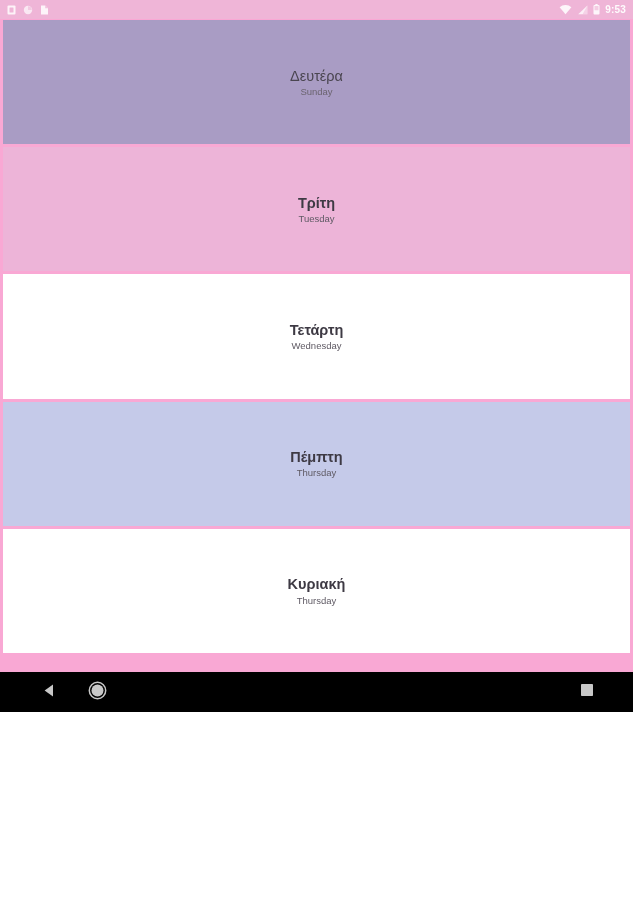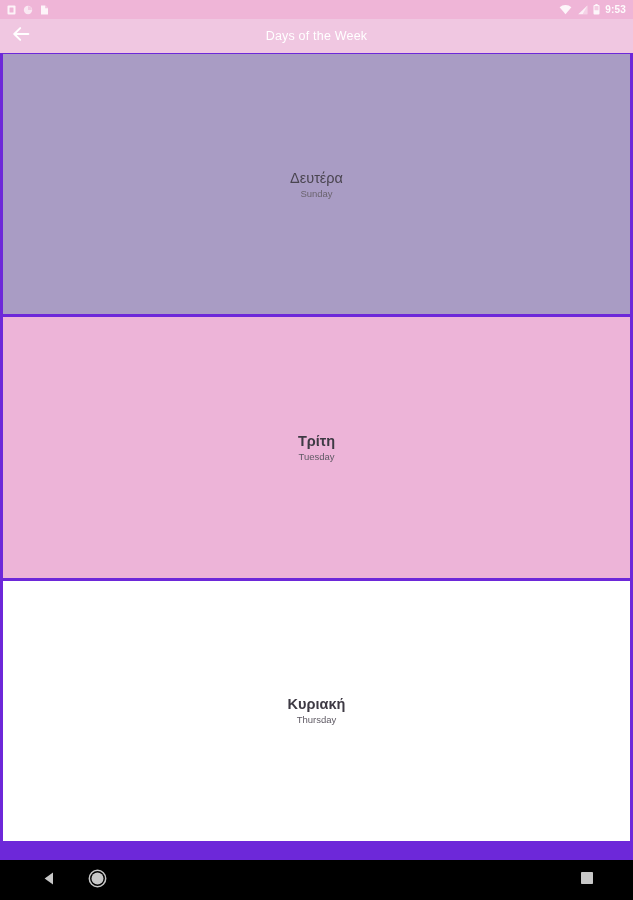--- a/index.html
+++ b/index.html
@@ -9,21 +9,21 @@
   body {
     width: 633px;
     height: 900px;
     overflow: hidden;
     font-family: "Liberation Sans", sans-serif;
     background: #ffffff;
   }
   #screen {
     position: relative;
     width: 633px;
-    height: 900px;
+    height: 712px;
     display: flex;
     flex-direction: column;
     background: #F6D7E8;
   }
 
   
   .status-bar {
     height: 19px;
     flex: 0 0 19px;
     background: #EFB5D7;
@@ -84,21 +84,21 @@
     color: #ffffff;
     font-size: 12.5px;
     line-height: 34px;
     letter-spacing: 0.2px;
     pointer-events: none;
   }
 
   
   .day-list {
     flex: 1 1 auto;
-    background: #6d28d9;
+    background: #f9a8d4;
     display: flex;
     flex-direction: column;
     padding: 1px 3px 3px 3px;
     box-sizing: border-box;
     overflow: hidden;
   }
   .day-row {
     flex: 1 1 0;
     display: flex;
     flex-direction: column;
@@ -196,45 +196,42 @@
         <svg width="7" height="11" viewBox="0 0 7 11">
             <rect x="2.3" y="0" width="2.4" height="1.1" rx="0.3" fill="#ffffff" fill-opacity="0.95"></rect>
             <rect x="0.5" y="1.1" width="6" height="9.4" rx="0.9" fill="#ffffff" fill-opacity="0.95"></rect>
             <rect x="1.5" y="2.1" width="4" height="4.2" rx="0.4" fill="#EFB5D7" fill-opacity="0.65"></rect>
           </svg>
       </span>
       <span class="status-time">9:53</span>
     </div>
   </div>
 
-  <div class="app-bar">
-    <div class="back-btn">
-      <span>
-        <svg width="19" height="16" viewBox="0 0 19 16">
-          <path d="M8.2 2.1 L2.3 8 L8.2 13.9" fill="none" stroke="#ffffff" stroke-width="1.9" stroke-linecap="round" stroke-linejoin="round"></path>
-          <path d="M2.6 8 H16.4" fill="none" stroke="#ffffff" stroke-width="1.9" stroke-linecap="round"></path>
-        </svg>
-      </span>
-    </div>
-    <div class="app-title">Days of the Week</div>
-  </div>
 
   <div class="day-list">
 
     <div class="day-row dark" style="background:#A99CC4">
       <div class="day-native">Δευτέρα</div>
       <div class="day-translation">Sunday</div>
     </div>
 
     <div class="day-row light" style="background:#EDB4D8">
       <div class="day-native">Τρίτη</div>
       <div class="day-translation">Tuesday</div>
     </div>
 
-
+    <div class="day-row light" style="background:#FFFFFF">
+      <div class="day-native">Τετάρτη</div>
+      <div class="day-translation">Wednesday</div>
+    </div>
+
+    <div class="day-row light" style="background:#C5CAE9">
+      <div class="day-native">Πέμπτη</div>
+      <div class="day-translation">Thursday</div>
+    </div>
 
 
 
     <div class="day-row light" style="background:#FFFFFF">
       <div class="day-native">Κυριακή</div>
       <div class="day-translation">Thursday</div>
     </div>
 
   </div>
 

